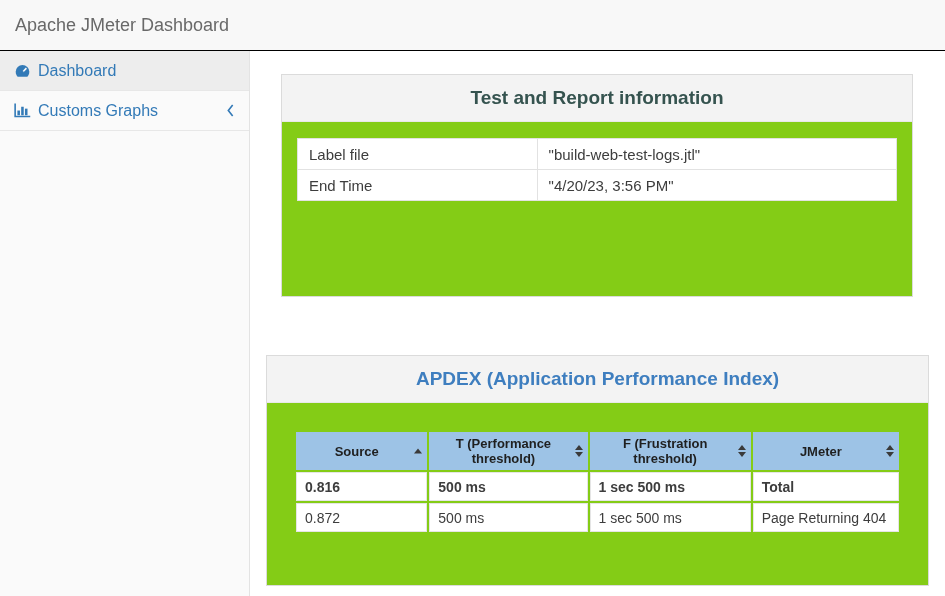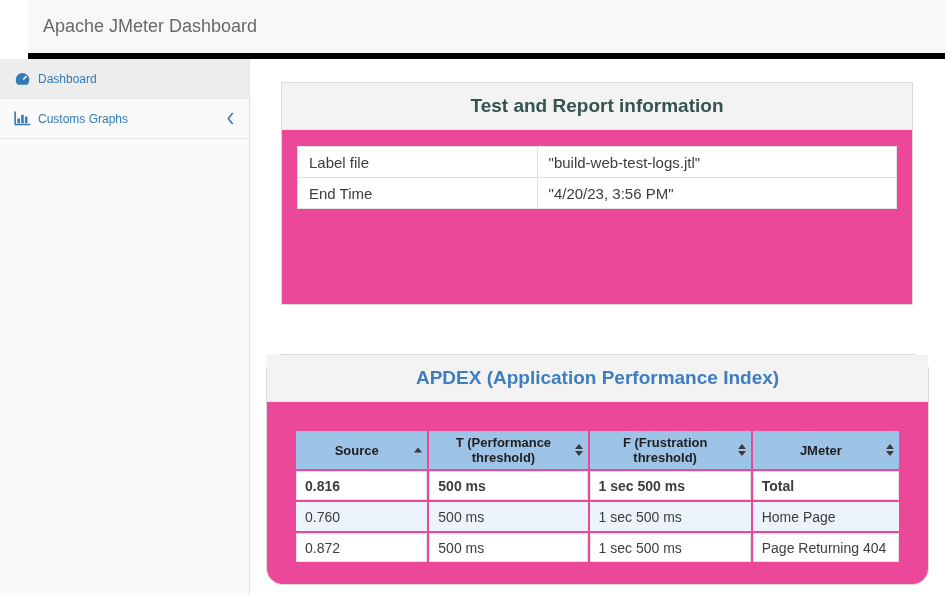--- a/index.html
+++ b/index.html
@@ -1,42 +1,42 @@
 <!DOCTYPE html>
 <html><head>
 <meta charset="utf-8">
 <style>
   * { margin:0; padding:0; box-sizing:border-box; }
   html,body { width:945px; height:596px; overflow:hidden; background:#fff;
               font-family:"Liberation Sans", sans-serif; }
 
   
-  .navbar { height:59px; background:#f8f8f8; border-bottom:6px solid #000000;
-            display:flex; align-items:center; padding-left:15px;margin-left:28px; }
+  .navbar { height:51px; background:#f8f8f8; border-bottom:1px solid #000000;
+            display:flex; align-items:center; padding-left:15px; }
   .navbar-title { font-size:18px; color:#696969; }
 
   
   .layout { display:flex; height:545px; }
   .sidebar { width:250px; background:#fafafa; border-right:1px solid #e3e3e3; }
   .side-item { height:40px; display:flex; align-items:center; padding:0 14px;
                border-bottom:1px solid #e7e7e7; cursor:pointer; }
   .side-item.active { background:#ededed; }
   .side-icon { width:24px; display:flex; align-items:center; }
-  .side-label { color:#337ab7; font-size:12px; }
+  .side-label { color:#337ab7; font-size:16px; }
   .side-chevron { margin-left:auto; display:flex; align-items:center; }
 
   .main { position:relative; flex:1; background:#fff; }
 
   
-  .card { position:absolute; background:#ec4899; border:1px solid #dbdbdb; }
+  .card { position:absolute; background:#84cc16; border:1px solid #dbdbdb; }
   .card-header { height:47px; background:#f3f3f3; border-bottom:1px solid #e8e8e8;
                  display:flex; align-items:center; justify-content:center;
                  font-weight:bold; font-size:19px; }
   .card-info   { left:31px;  top:23px;  width:632px; height:223px; }
-  .card-apdex  { left:16px;  top:295px; width:663px; height:231px;border-radius:17px; }
+  .card-apdex  { left:16px;  top:304px; width:663px; height:231px; }
   .card-info  .card-header { color:#35534f; }
   .card-apdex .card-header { color:#3e7ebf; }
 
   
   .card-info .card-body { padding:16px 15px; }
   .info-table { width:100%; border-collapse:collapse; table-layout:fixed; }
   .info-table td { border:1px solid #e2e2e2; padding:6px 11px; height:31px;
                    font-size:15px; color:#3d3d3d; background:#fff; }
   .info-table td.k { width:40%; }
 
@@ -164,26 +164,20 @@
               </th>
             </tr>
           </thead>
           <tbody>
             <tr class="row-bold">
               <td>0.816</td>
               <td>500 ms</td>
               <td>1 sec 500 ms</td>
               <td>Total</td>
             </tr>
-            <tr class="striped">
-              <td>0.760</td>
-              <td>500 ms</td>
-              <td>1 sec 500 ms</td>
-              <td>Home Page</td>
-            </tr>
             <tr>
               <td>0.872</td>
               <td>500 ms</td>
               <td>1 sec 500 ms</td>
               <td>Page Returning 404</td>
             </tr>
           </tbody>
         </table>
       </div>
     </section>

